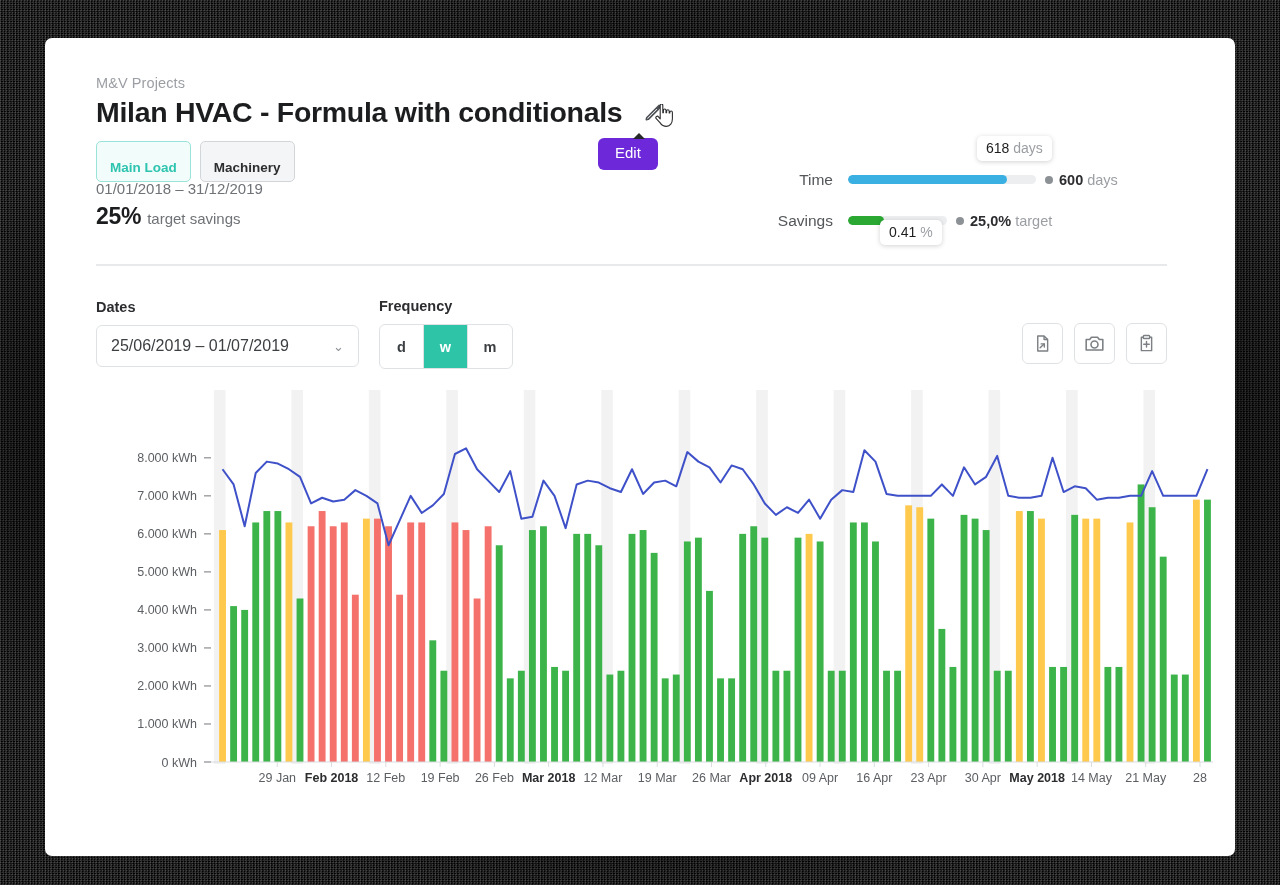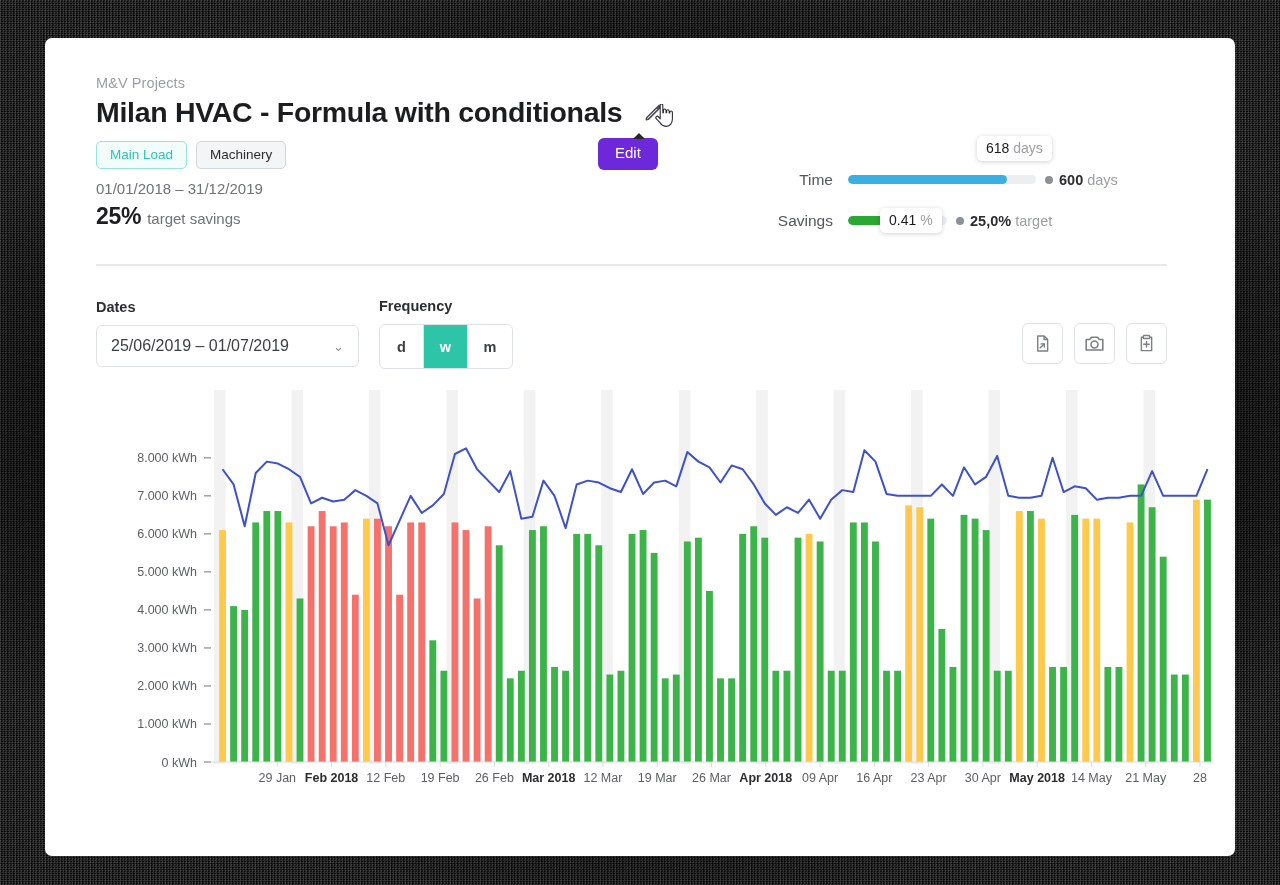--- a/index.html
+++ b/index.html
@@ -123,22 +123,22 @@
   
   .pills {
     position: absolute;
     left: 51px;
     top: 103px;
     display: flex;
     gap: 9px;
   }
   .pill {
     font-size: 13.5px;
-    font-weight: 400;
-    padding: 5px 13px 6px;
+    font-weight: 700;
+    padding: 18px 13px 6px;
     border-radius: 5px;
     border: 1.3px solid #d3d6d9;
     background: #f4f5f6;
     color: #2c2d2f;
     white-space: nowrap;
   }
   .pill.active {
     color: #2ec4b0;
     border-color: #9ae3d8;
     background: #f2fcfa;
@@ -380,21 +380,21 @@
       <div class="track" style="width:99px;">
         <div class="fill" id="savings-fill" style="width: 36%; background: rgb(42, 168, 50);"></div>
       </div>
       <div class="dot"></div>
       <div class="stat-value">
         <b>25,0%</b>
         <span>target</span>
       </div>
     </div>
 
-    <div class="bubble" style="left:115px; top:70px;">
+    <div class="bubble" style="left:115px; top:82px;">
       <b>0.41</b>
       <span>%</span>
     </div>
   </div>
 
   <div class="divider"></div>
 
   <div class="ctrl-label" id="lbl-dates">Dates</div>
   <div class="date-select">
     <span>25/06/2019 – 01/07/2019</span>

